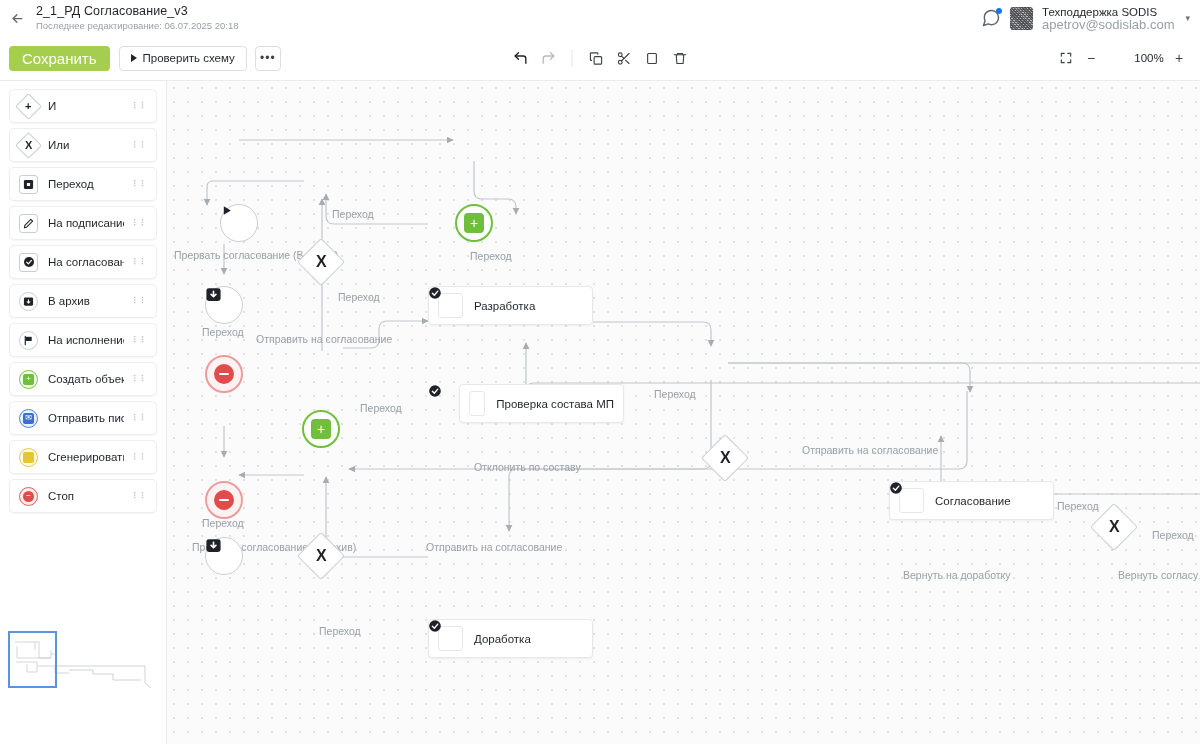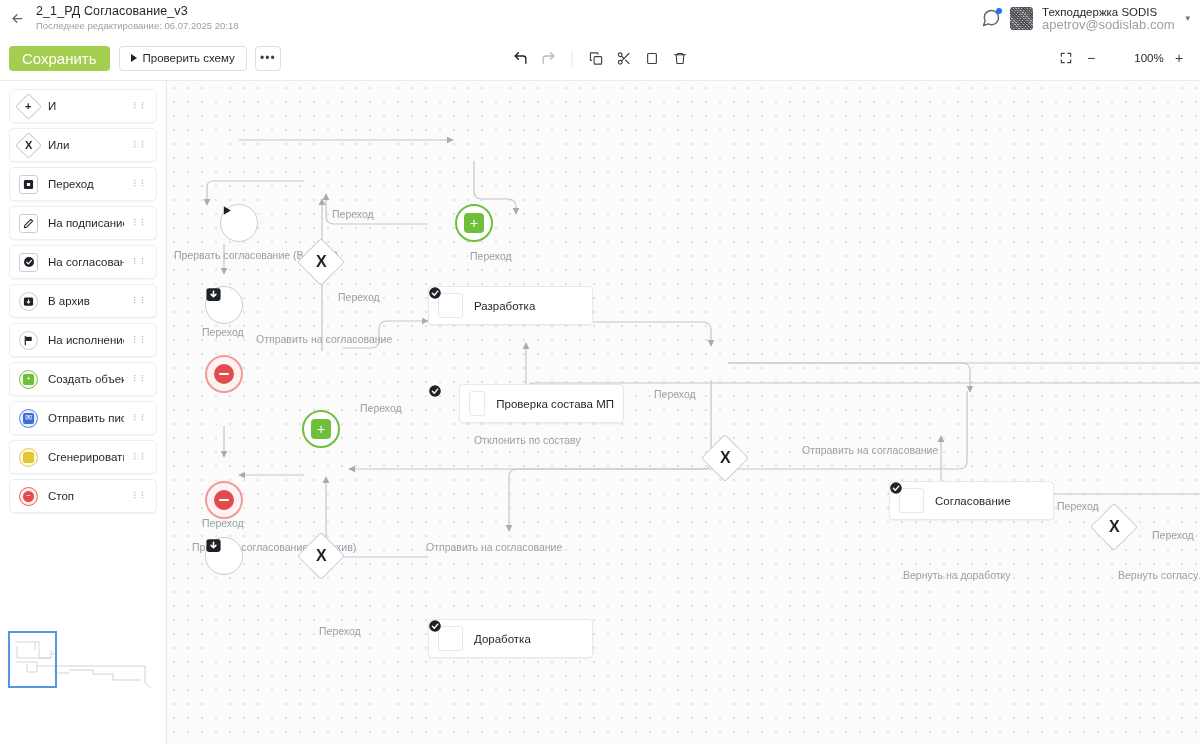--- a/index.html
+++ b/index.html
@@ -453,21 +453,21 @@
   </svg>
 
   <div class="edge-label" style="left:165px;  top:127px;">Переход</div>
   <div class="edge-label" style="left:303px;  top:169px;">Переход</div>
   <div class="edge-label" style="left:7px;    top:168px;">Прервать согласование (В архив)</div>
   <div class="edge-label" style="left:171px;  top:210px;">Переход</div>
   <div class="edge-label" style="left:35px;   top:245px;">Переход</div>
   <div class="edge-label" style="left:89px;   top:252px;">Отправить на согласование</div>
   <div class="edge-label" style="left:193px;  top:321px;">Переход</div>
   <div class="edge-label" style="left:487px;  top:307px;">Переход</div>
-  <div class="edge-label" style="left:307px;  top:353px;">Отклонить по составу</div>
+  <div class="edge-label" style="left:307px;  top:380px;">Отклонить по составу</div>
   <div class="edge-label" style="left:635px;  top:363px;">Отправить на согласование</div>
   <div class="edge-label" style="left:890px;  top:419px;">Переход</div>
   <div class="edge-label" style="left:985px;  top:448px;">Переход</div>
   <div class="edge-label" style="left:35px;   top:436px;">Переход</div>
   <div class="edge-label" style="left:25px;   top:460px;">Прервать согласование (В архив)</div>
   <div class="edge-label" style="left:259px;  top:460px;">Отправить на согласование</div>
   <div class="edge-label" style="left:736px;  top:488px;">Вернуть на доработку</div>
   <div class="edge-label" style="left:951px;  top:488px;">Вернуть согласу…</div>
   <div class="edge-label" style="left:152px;  top:544px;">Переход</div>
 

